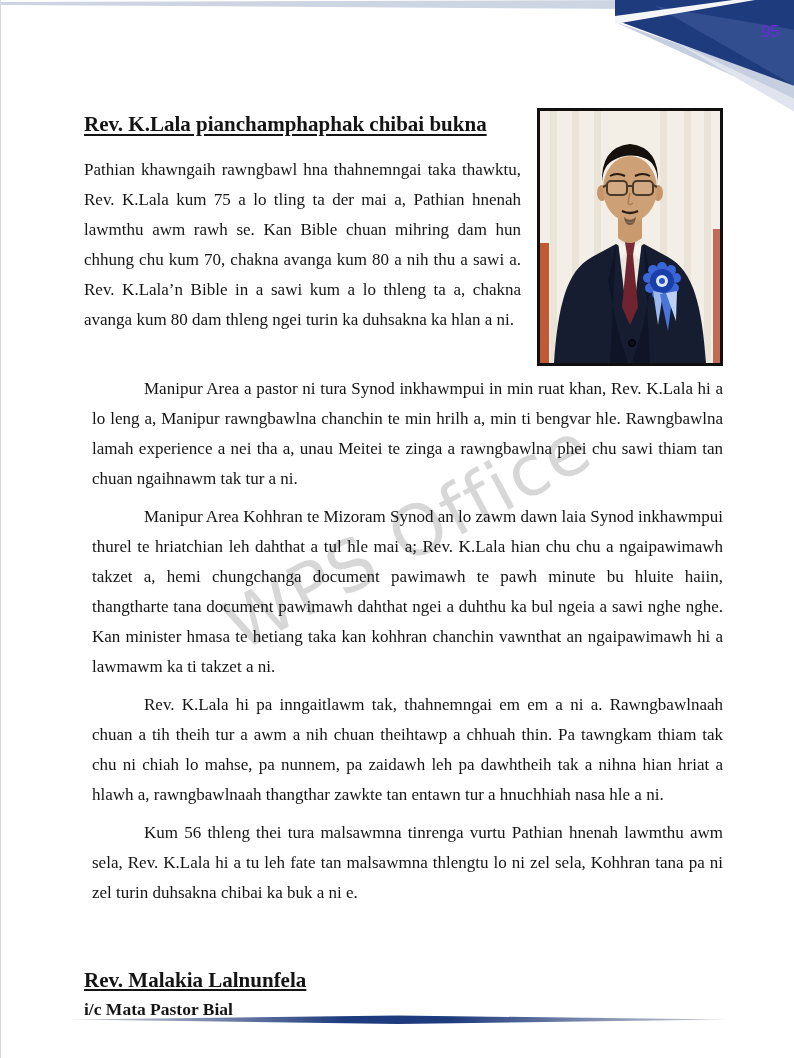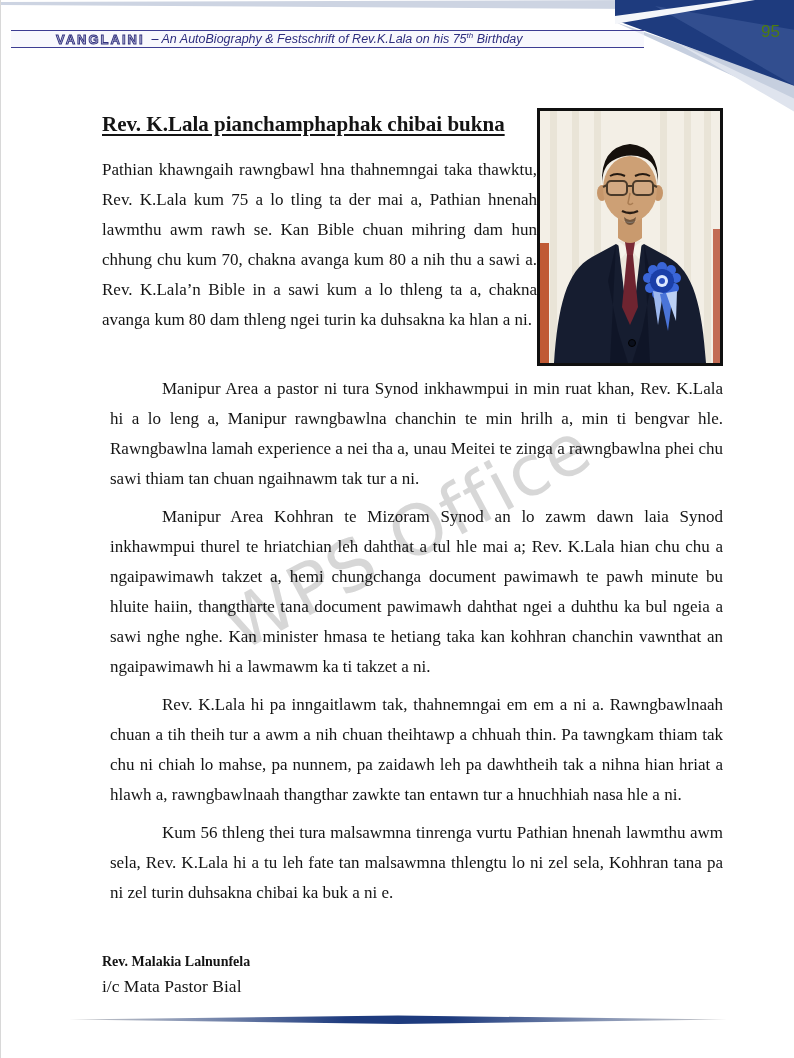--- a/index.html
+++ b/index.html
@@ -22,70 +22,66 @@
     margin-left:45px;font-size:13px;font-weight:bold;letter-spacing:2px;
     color:#b9b9d8;-webkit-text-stroke:0.9px #32327e;
   }
   .header-band .subtitle{
     margin-left:7px;font-size:12.5px;color:#2e2e7e;font-style:italic;white-space:nowrap;
   }
   .header-band sup{font-size:8px;}
   .page-number{
     position:absolute;top:22px;right:14px;z-index:3;
     font-family:"Liberation Sans","DejaVu Sans",sans-serif;
-    font-size:17px;color:#4d7c0f;
+    font-size:17px;color:#6d28d9;
   }
   
   .watermark{
     position:absolute;left:205px;top:495px;z-index:0;
     font-family:"DejaVu Sans","Liberation Sans",sans-serif;
     font-size:70px;letter-spacing:2px;color:#c7c7c7;opacity:.7;
     transform:rotate(-28deg);transform-origin:center;white-space:nowrap;
     pointer-events:none;
   }
   
-  .content{position:absolute;left:101px;right:71px;top:0;z-index:1;}
+  .content{position:absolute;left:83px;right:71px;top:0;z-index:1;}
   .article-title{
     margin-top:112px;font-size:21px;font-weight:bold;
     text-decoration:underline;text-decoration-thickness:1.5px;text-underline-offset:3px;
   }
   .intro-row{display:flex;margin-top:18px;}
   .intro-text{width:437px;font-size:17px;line-height:30px;text-align:justify;}
   .photo-frame{
     margin-left:auto;margin-top:-47px;width:180px;height:252px;
     border:3px solid #101010;background:#f3efe6;flex:none;
   }
   .photo-frame svg{display:block;}
   .body-par{
     font-size:17px;line-height:30px;text-align:justify;
     text-indent:52px;margin:8px 0 0 8px;
   }
-  .sig-name{margin-top:46px;font-size:14px;font-weight:bold;}
-  .sig-role{margin-top:6px;font-size:17.5px;font-weight:normal;}
+  .sig-name{margin-top:60px;font-size:21px;font-weight:bold;text-decoration:underline;}
+  .sig-role{margin-top:6px;font-size:17.5px;font-weight:bold;}
   
   .footer-svg{position:absolute;left:68px;top:1015px;width:658px;height:10px;}
 </style>
 </head>
 <body>
 
 <div class="page">
 
   <svg class="corner-svg" viewBox="0 0 794 112" xmlns="http://www.w3.org/2000/svg">
     <polygon points="0,2 640,0 640,9 0,5" fill="#cdd4e2"></polygon>
     <polygon points="614,22 794,104 794,84" fill="#c6cfdf"></polygon>
     <polygon points="674,42 794,112 794,99" fill="#dfe4ee"></polygon>
     <polygon points="614,0 794,0 794,86 614,20" fill="#1e3b7e"></polygon>
     <polygon points="654,6 794,86 794,30" fill="#46619f" opacity="0.5"></polygon>
     <polygon points="614,16 732,0 754,0 614,24" fill="#f4f6fa"></polygon>
   </svg>
 
-  <div class="header-band">
-    <span class="book-title">VANGLAINI</span>
-    <span class="subtitle"><span>– An AutoBiography &amp; Festschrift of Rev.K.Lala on his 75</span><sup>th</sup><span> Birthday</span></span>
-  </div>
   <div class="page-number">95</div>
 
   <div class="watermark">WPS Office</div>
 
   <div class="content">
 
     <div class="article-title">Rev. K.Lala pianchamphaphak chibai bukna</div>
 
     <div class="intro-row">
       <div class="intro-text">Pathian khawngaih rawngbawl hna thahnemngai taka thawktu, Rev. K.Lala kum 75 a lo tling ta der mai a, Pathian hnenah lawmthu awm rawh se. Kan Bible chuan mihring dam hun chhung chu kum 70, chakna avanga kum 80 a nih thu a sawi a. Rev. K.Lala’n Bible in a sawi kum a lo thleng ta a, chakna avanga kum 80 dam thleng ngei turin ka duhsakna ka hlan a ni.</div>

